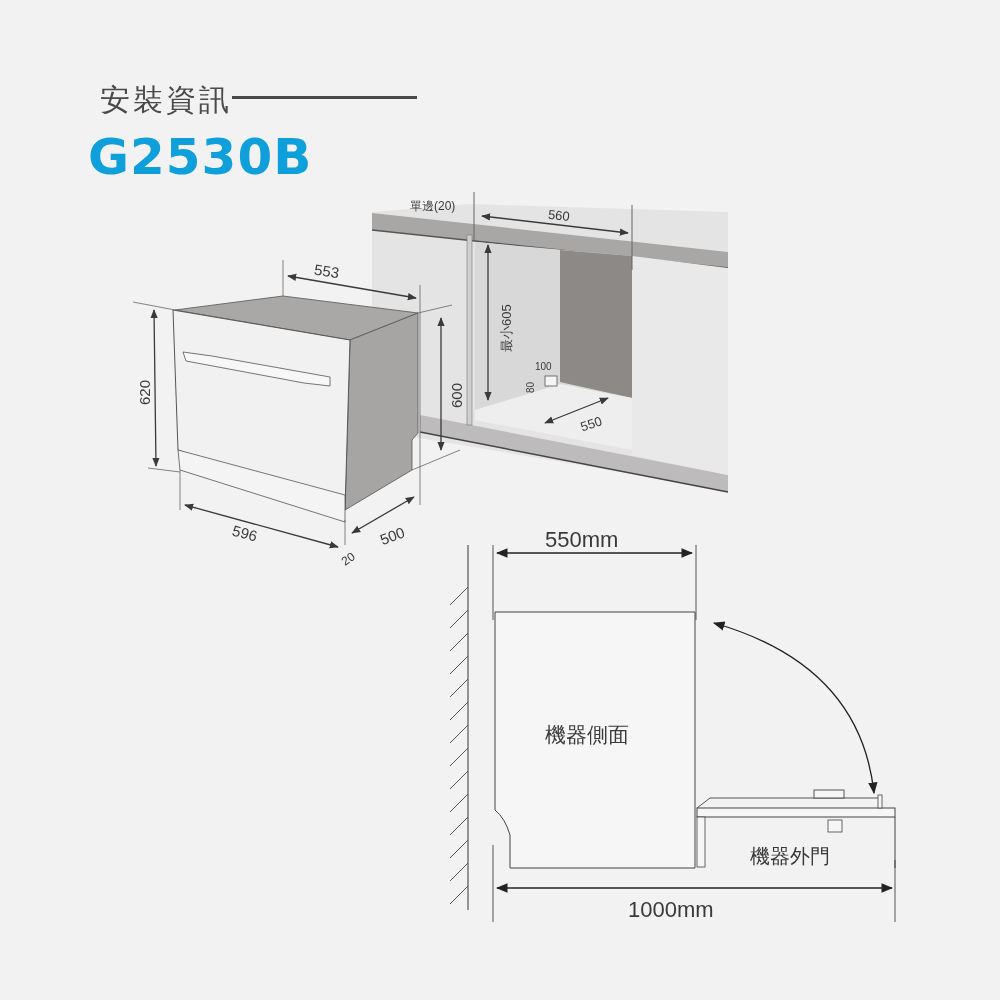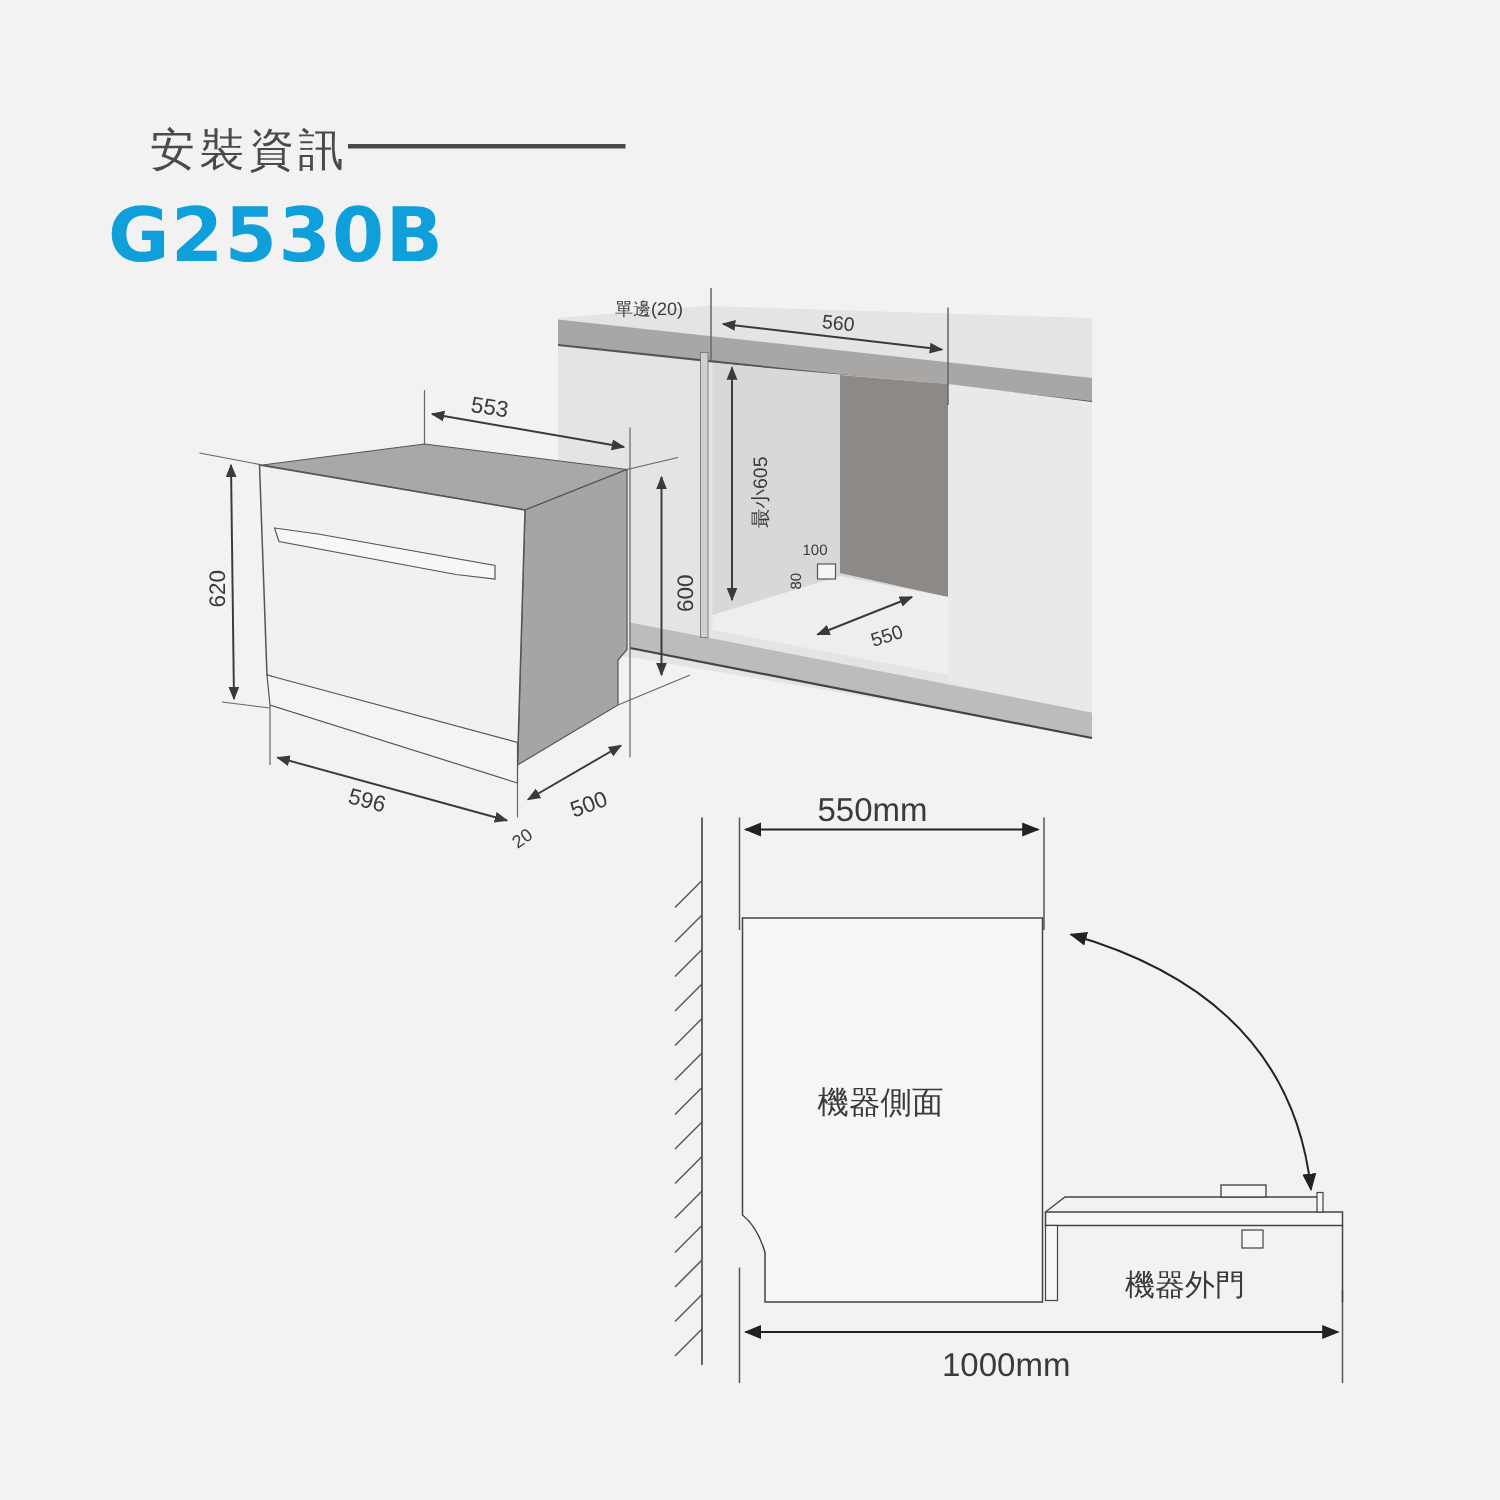--- a/index.html
+++ b/index.html
@@ -1,19 +1,19 @@
 <!DOCTYPE html>
 <html><head>
 <meta charset="utf-8">
 <style>
   html, body { margin:0; padding:0; }
   body { width:1000px; height:1000px; background:#f2f2f2; position:relative; overflow:hidden; font-family:"Liberation Sans","DejaVu Sans",sans-serif; }
   .heading { position:absolute; left:90px; top:80px; font-size:30px; color:#4a4a4a; letter-spacing:3px; font-family:"DejaVu Sans",sans-serif;margin-left:10px; }
   .heading-rule { position:absolute; left:232px; top:96px; width:185px; height:3px; background:#4a4a4a; }
-  .model { position:absolute; left:72px; top:128px; font-size:50px; font-weight:bold; color:#0fa0db; font-family:"DejaVu Sans",sans-serif; letter-spacing:1px; }
+  .model { position:absolute; left:88px; top:128px; font-size:50px; font-weight:bold; color:#0fa0db; font-family:"DejaVu Sans",sans-serif; letter-spacing:1px; }
   svg { position:absolute; left:0; top:0; }
   .lbl { font-family:"Liberation Sans","DejaVu Sans",sans-serif; fill:#3a3a3a; }
 </style>
 </head>
 <body>
 
 <div class="heading">安裝資訊</div>
 <div class="heading-rule"></div>
 <div class="model">G2530B</div>
 

